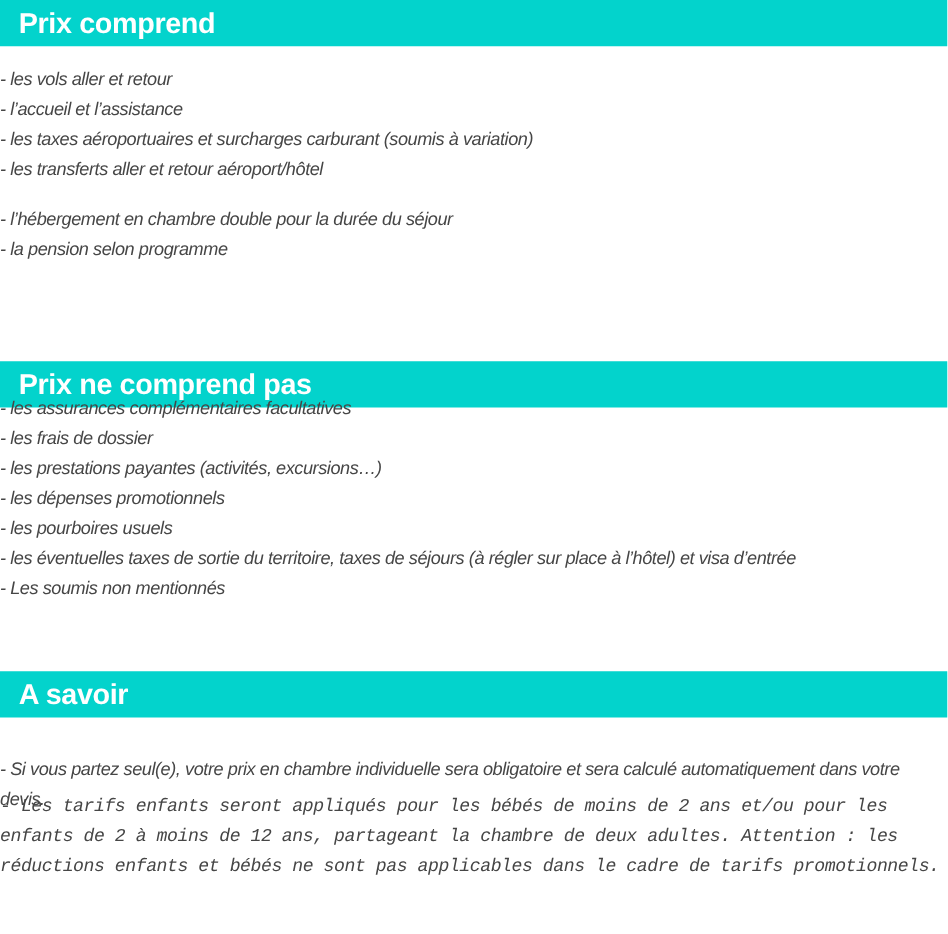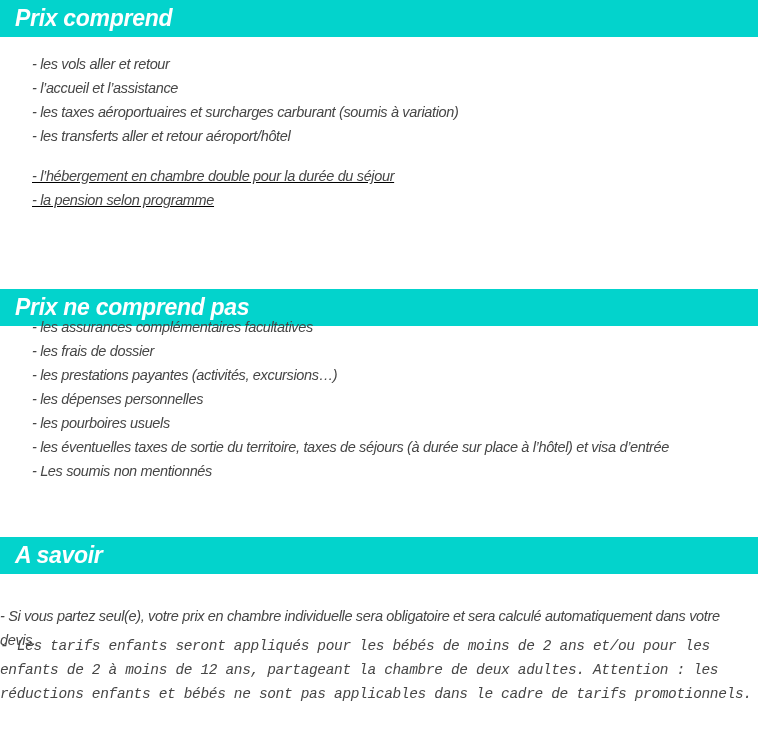--- a/index.html
+++ b/index.html
@@ -18,42 +18,40 @@
       position: absolute;
       left: 0;
       width: 758px;
       height: 37px;
       background: #03d3cc;
     }
     .section-header h2 {
       margin: 0;
       padding: 0 0 0 15px;
       color: #ffffff;
-      font-style: italic;
       font-weight: bold;
       font-size: 23px;
       line-height: 37px;
       letter-spacing: -0.3px;
     }
     .list {
       position: absolute;
       left: 0;
       width: 758px;
       margin: 0;
       padding: 0;
       list-style: none;
     }
     .list li {
       color: #464646;
       font-style: italic;
       font-size: 14.5px;
       line-height: 24px;
       letter-spacing: -0.35px;
       white-space: nowrap;
-      margin-left: 32px;
     }
     .para {
       position: absolute;
       left: 0;
       width: 756px;
       margin: 0;
       color: #464646;
       font-style: italic;
       font-size: 14.5px;
       line-height: 24px;
@@ -65,35 +63,35 @@
 
 <div class="section-header" style="top:0;">
   <h2>Prix comprend</h2>
 </div>
 <ul class="list" style="top:52px;">
   <li>- les vols aller et retour</li>
   <li>- l’accueil et l’assistance</li>
   <li>- les taxes aéroportuaires et surcharges carburant (soumis à variation)</li>
   <li>- les transferts aller et retour aéroport/hôtel</li>
 </ul>
-<ul class="list" style="top:164px;text-decoration:underline;">
+<ul class="list" style="top:164px;">
   <li>- l’hébergement en chambre double pour la durée du séjour</li>
   <li>- la pension selon programme</li>
 </ul>
 
 <div class="section-header" style="top:263px;margin-top:26px;">
   <h2>Prix ne comprend pas</h2>
 </div>
 <ul class="list" style="top:315px;">
   <li>- les assurances complémentaires facultatives</li>
   <li>- les frais de dossier</li>
   <li>- les prestations payantes (activités, excursions…)</li>
-  <li>- les dépenses personnelles</li>
+  <li>- les dépenses promotionnels</li>
   <li>- les pourboires usuels</li>
-  <li>- les éventuelles taxes de sortie du territoire, taxes de séjours (à durée sur place à l’hôtel) et visa d’entrée</li>
+  <li>- les éventuelles taxes de sortie du territoire, taxes de séjours (à régler sur place à l’hôtel) et visa d’entrée</li>
   <li>- Les soumis non mentionnés</li>
 </ul>
 
 <div class="section-header" style="top:513px;margin-top:24px;">
   <h2>A savoir</h2>
 </div>
 <p class="para" style="top:586px;margin-top:18px;">- Si vous partez seul(e), votre prix en chambre individuelle sera obligatoire et sera calculé automatiquement dans votre devis.</p>
 <p class="para" style="top:634px;font-family:Liberation Mono, monospace;">- Les tarifs enfants seront appliqués pour les bébés de moins de 2 ans et/ou pour les enfants de 2 à moins de 12 ans, partageant la chambre de deux adultes. Attention : les réductions enfants et bébés ne sont pas applicables dans le cadre de tarifs promotionnels.</p>
 
 </body></html>

